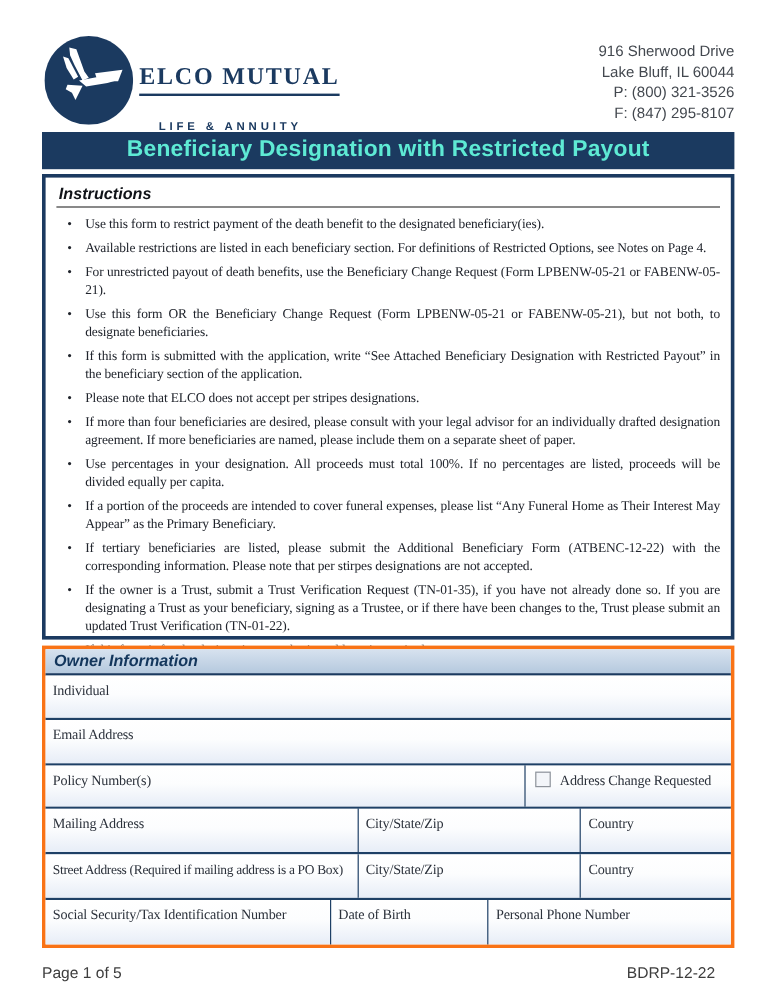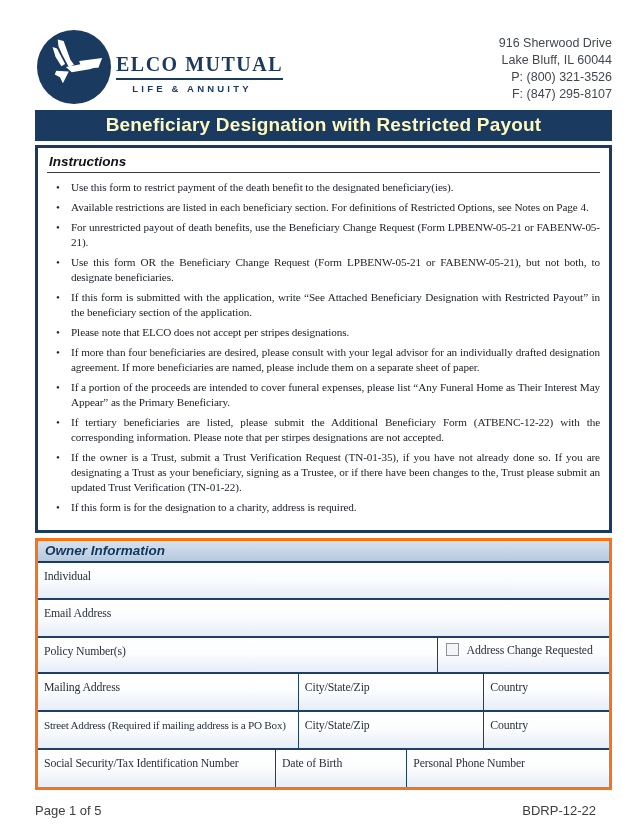--- a/index.html
+++ b/index.html
@@ -7,27 +7,27 @@
   body { font-family:"Liberation Sans", sans-serif; }
   .page { position:relative; width:644px; height:832px; background:#ffffff; overflow:hidden; }
 
   
   .logo-circle { position:absolute; left:37px; top:30px; width:74px; height:74px; }
   .brand { position:absolute; left:116px; top:53px; width:170px; }
   .brand-name { font-family:"Liberation Serif", serif; font-weight:bold; font-size:20px;
                 color:#1b3a60; letter-spacing:1.5px; white-space:nowrap;
                 padding-bottom:2px; border-bottom:2px solid #1b3a60; display:inline-block; }
   .brand-tagline { font-family:"Liberation Sans", sans-serif; font-weight:bold; font-size:9.5px;
-                   color:#1b3a60; letter-spacing:3.2px; margin-top:3px; text-align:center; width:152px; }
+                   color:#1b3a60; letter-spacing:3.2px; margin-top:20px; text-align:center; width:152px; }
   .address-block { position:absolute; right:32px; top:35px; text-align:right;
                    font-size:12.5px; line-height:17px; color:#43484f; }
 
   
   .title-bar { position:absolute; left:35px; top:110px; width:577px; height:31px;
-               background:#1b3a60; color:#fef9c3; font-weight:bold; font-size:19px;
+               background:#1b3a60; color:#5eead4; font-weight:bold; font-size:19px;
                text-align:center; line-height:30px; letter-spacing:0.2px; }
 
   
   .instructions-box { position:absolute; left:35px; top:145px; width:577px; height:388px;
                       border:3px solid #1b3a60; background:#fff; padding:4px 9px 0 9px; }
   .instructions-heading { font-style:italic; font-weight:bold; font-size:13.5px; color:#101318;
                           padding:2px 0 3px 2px; border-bottom:1.6px solid #3c3c3c; }
   .instructions-list { list-style:none; margin-top:7px; }
   .instructions-list li { position:relative; padding-left:24px; margin-bottom:5px;
                           font-family:"Liberation Serif", serif; font-size:11.2px; line-height:15px;
@@ -92,20 +92,21 @@
   <div class="instructions-box">
     <div class="instructions-heading">Instructions</div>
     <ul class="instructions-list">
       <li>Use this form to restrict payment of the death benefit to the designated beneficiary(ies).</li>
       <li>Available restrictions are listed in each beneficiary section. For definitions of Restricted Options, see Notes on Page 4.</li>
       <li>For unrestricted payout of death benefits, use the Beneficiary Change Request (Form LPBENW-05-21 or FABENW-05-21).</li>
       <li>Use this form OR the Beneficiary Change Request (Form LPBENW-05-21 or FABENW-05-21), but not both, to designate beneficiaries.</li>
       <li>If this form is submitted with the application, write “See Attached Beneficiary Designation with Restricted Payout” in the beneficiary section of the application.</li>
       <li>Please note that ELCO does not accept per stripes designations.</li>
       <li>If more than four beneficiaries are desired, please consult with your legal advisor for an individually drafted designation agreement. If more beneficiaries are named, please include them on a separate sheet of paper.</li>
+      <li>Use percentages in your designation. All proceeds must total 100%. If no percentages are listed, proceeds will be divided equally per capita.</li>
       <li>If a portion of the proceeds are intended to cover funeral expenses, please list “Any Funeral Home as Their Interest May Appear” as the Primary Beneficiary.</li>
       <li>If tertiary beneficiaries are listed, please submit the Additional Beneficiary Form (ATBENC-12-22) with the corresponding information. Please note that per stirpes designations are not accepted.</li>
       <li>If the owner is a Trust, submit a Trust Verification Request (TN-01-35), if you have not already done so. If you are designating a Trust as your beneficiary, signing as a Trustee, or if there have been changes to the, Trust please submit an updated Trust Verification (TN-01-22).</li>
       <li>If this form is for the designation to a charity, address is required.</li>
     </ul>
   </div>
 
   <div class="owner-table">
     <div class="owner-header">Owner Information</div>
 

